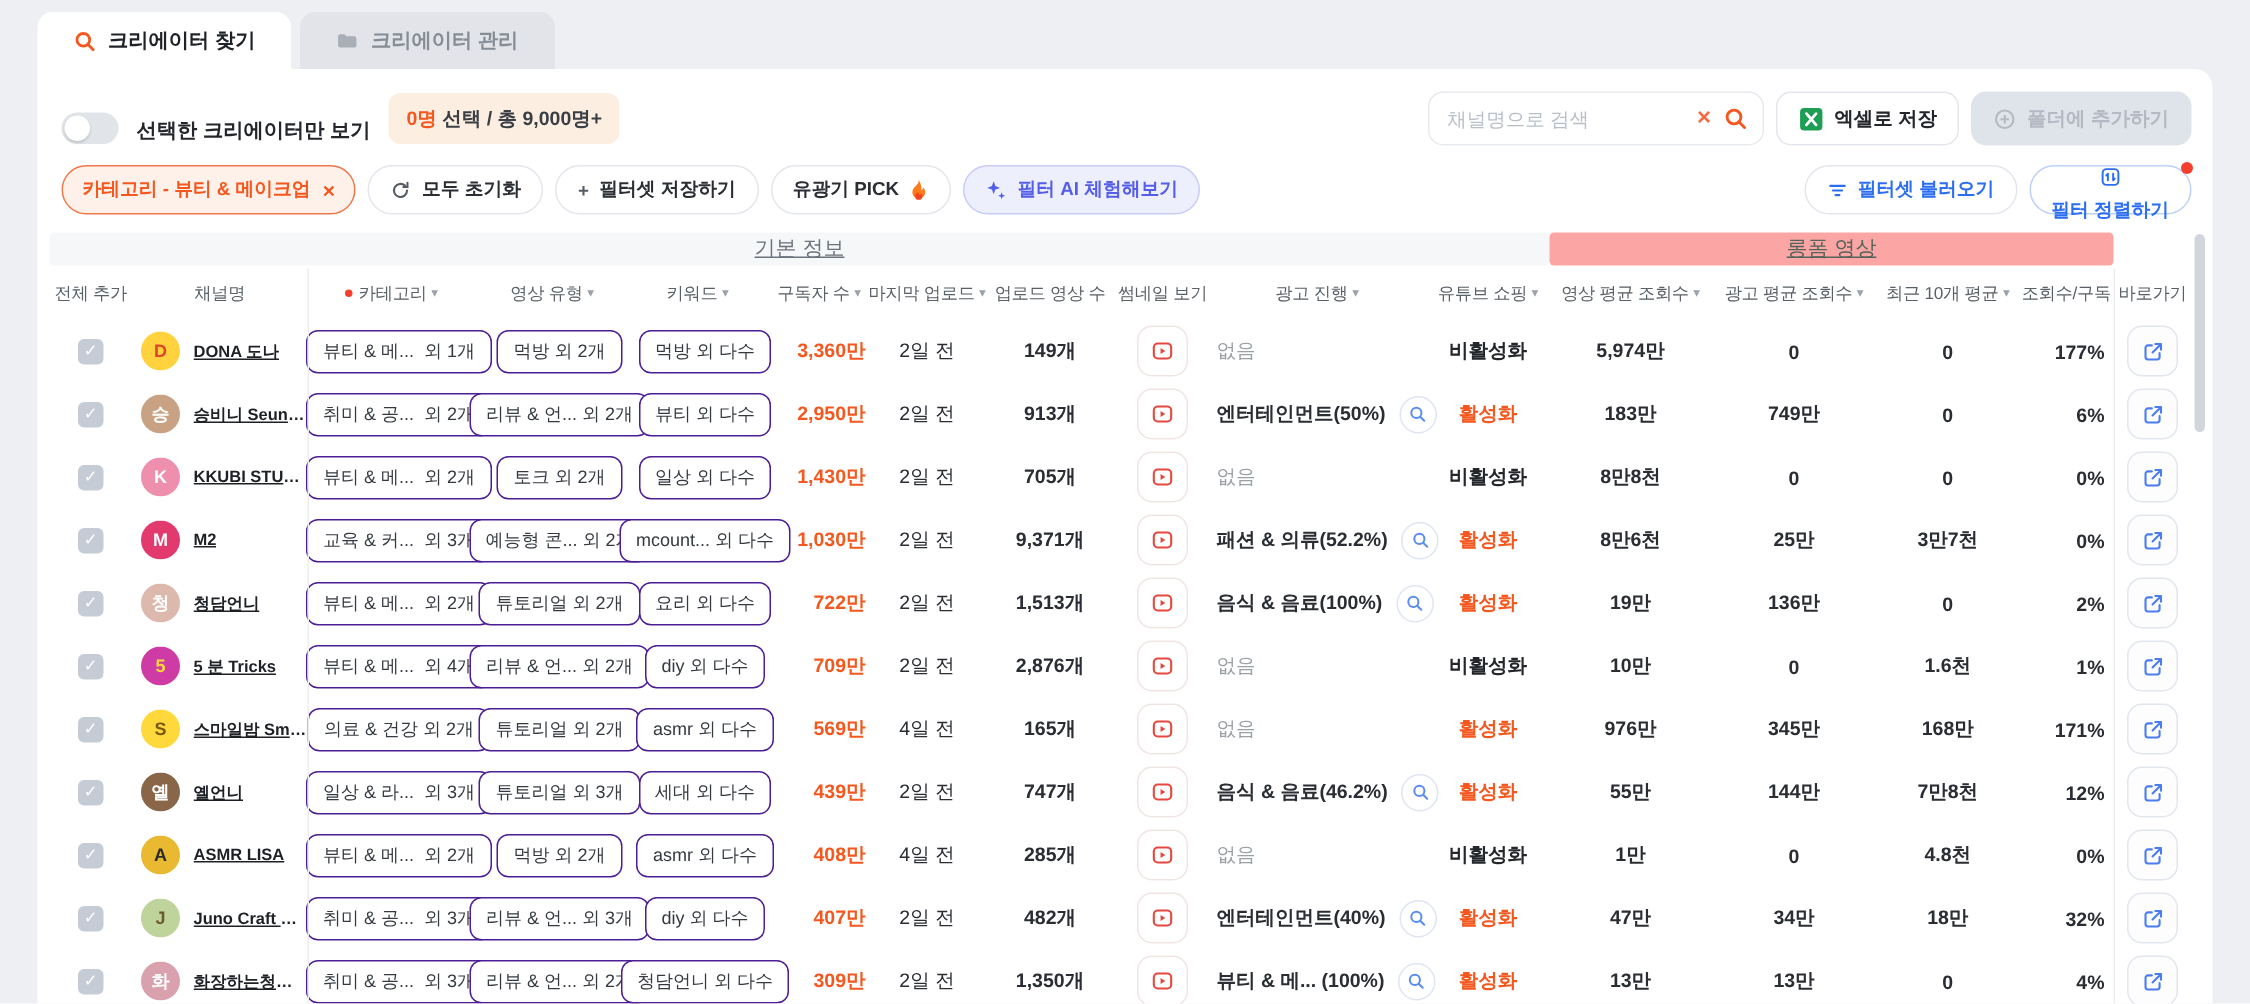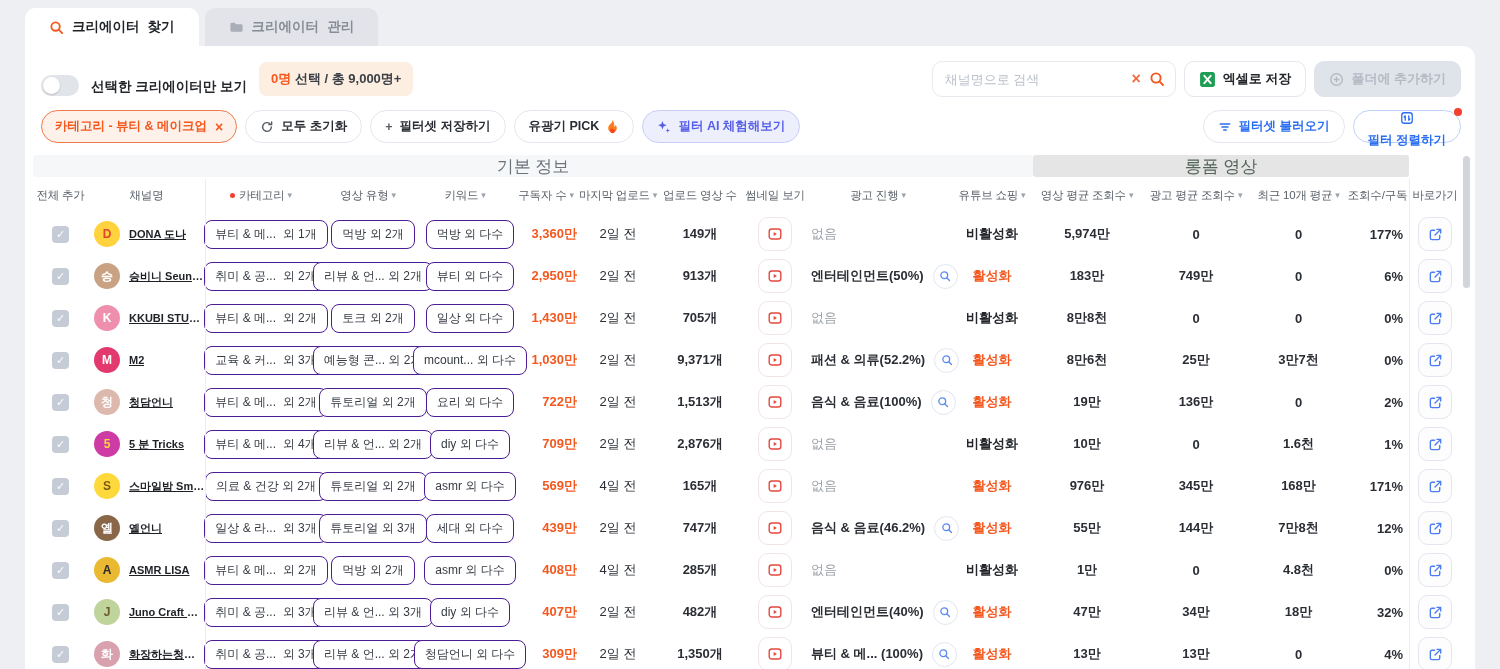--- a/index.html
+++ b/index.html
@@ -5,42 +5,42 @@
   * { box-sizing: border-box; margin: 0; padding: 0; }
   html,body { width:1500px; height:669px; overflow:hidden; }
   body {
     font-family: "Liberation Sans", "DejaVu Sans", sans-serif;
     background:#edeff2; color:#23262b; position:relative;
   }
 
   
   .tabbar { position:absolute; left:25px; top:8px; display:flex; gap:6px; z-index:3; }
   .tab { display:flex; align-items:center; gap:8px; height:38px; padding:0 24px;
-         border-radius:10px 10px 0 0; font-size:13.5px; font-weight:700; cursor:pointer;font-family:Liberation Mono, monospace; }
+         border-radius:10px 10px 0 0; font-size:13.5px; font-weight:700; cursor:pointer; }
   .tab.active { background:#ffffff; color:#1f2328; }
   .tab.inactive { background:#e2e4e9; color:#878d96; }
   .tab .t-ic { display:flex; }
   .tab.active .t-ic { color:#f4581f; }
   .tab.inactive .t-ic { color:#a9aeb7; }
 
   
   .card { position:absolute; left:25px; top:46px; width:1450px; height:640px;
           background:#ffffff; border-radius:0 12px 0 0; }
 
   
   .toolbar { display:flex; align-items:center; justify-content:space-between; padding:15px 14px 9px 16px; }
   .tb-left { display:flex; align-items:flex-end; gap:12px; }
   .toggle { width:38px; height:21px; background:#e1e4e9; border-radius:11px; position:relative; cursor:pointer; flex:none; }
   .toggle .knob { position:absolute; left:2px; top:2px; width:17px; height:17px; background:#fff; border-radius:50%;
                   box-shadow:0 1px 2px rgba(0,0,0,.18); }
   .toggle-label { font-size:13.5px; font-weight:700; color:#23262b; }
   .sel-badge { background:#fdeee2; border-radius:8px; padding:8px 12px; font-size:13px; font-weight:700; color:#3a3f46; }
   .sel-badge .cnt { color:#f4581f; }
   .tb-right { display:flex; align-items:center; gap:8px; }
-  .search-box { width:244px; height:36px; border:1px solid #e7eaee; border-radius:10px; display:flex; align-items:center;
+  .search-box { width:224px; height:36px; border:1px solid #e7eaee; border-radius:10px; display:flex; align-items:center;
                 padding:0 10px 0 12px; gap:8px; background:#fff; }
   .search-box input { border:none; outline:none; flex:1; font-size:13px; color:#23262b; min-width:0;
                       font-family:inherit; background:transparent; }
   .search-box input::placeholder { color:#b9bfc9; }
   .sb-x { color:#f46a3c; font-size:16px; font-weight:700; cursor:pointer; line-height:1; }
   .sb-mag { color:#f4581f; display:flex; cursor:pointer; }
   .btn { height:36px; display:flex; align-items:center; gap:7px; padding:0 14px; border-radius:10px;
          font-size:13px; font-weight:700; cursor:pointer; border:1px solid #e3e6ec; background:#fff; color:#23262b;
          font-family:inherit; }
   .btn-excel .x-ic { display:flex; }
@@ -61,23 +61,23 @@
   .pill-blue { color:#2b6ef2; }
   .pill-blue .ic { color:#2b6ef2; }
   .pill-sort { border-color:#bcd2f8;flex-direction:column; }
   .noti-dot { position:absolute; top:-3px; right:-2px; width:8px; height:8px; border-radius:50%; background:#f43f2e; }
   .fire { display:flex; }
 
   
   .table-wrap { position:relative; margin-left:8px; width:1428px; }
   .grid { display:grid; grid-template-columns:55px 117px 112px 102px 92px 70px 74px 90px 60px 146px 82px 108px 110px 95px 63px 52px; align-items:center; }
   .group-row { display:grid; grid-template-columns:1000px 376px 52px; height:22px; }
-  .band { font-size:17px; display:flex; align-items:center; justify-content:center; height:22px; border-radius:3px; }
+  .band { font-size:14px; display:flex; align-items:center; justify-content:center; height:22px; border-radius:3px;text-decoration:underline; }
   .band-basic { background:#f6f7f8; color:#6d737b; }
-  .band-long { background:#e5e5e5; color:#55645a; }
+  .band-long { background:#fca5a5; color:#55645a; }
   .thead { height:36px; }
   .th { font-size:11.5px; color:#596068; display:flex; align-items:center; justify-content:center; gap:3px;
         white-space:nowrap; letter-spacing:-0.2px; }
   .th .caret { color:#9aa2ac; font-size:9px; }
   .th .dot { width:5px; height:5px; border-radius:50%; background:#f43f2e; margin-right:1px; }
   .th.sortable { cursor:pointer; }
   .tr { height:42px; }
   .td { display:flex; align-items:center; justify-content:center; font-size:13px; color:#2a2e34; white-space:nowrap; }
   .c-name { justify-content:flex-start; gap:9px; padding-left:6px; overflow:hidden; }
   .avatar { width:26px; height:26px; border-radius:50%; flex:none; display:flex; align-items:center; justify-content:center;

